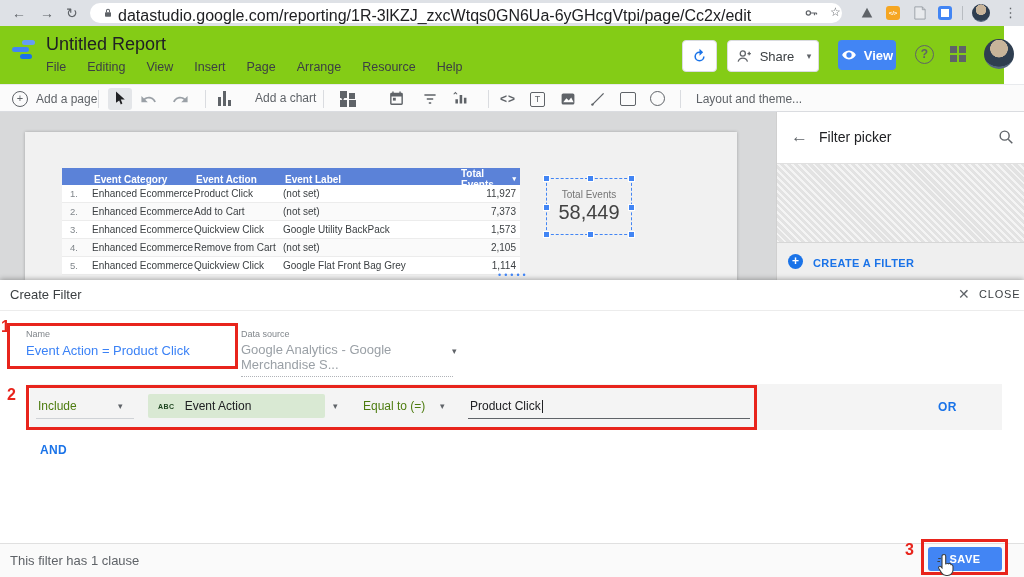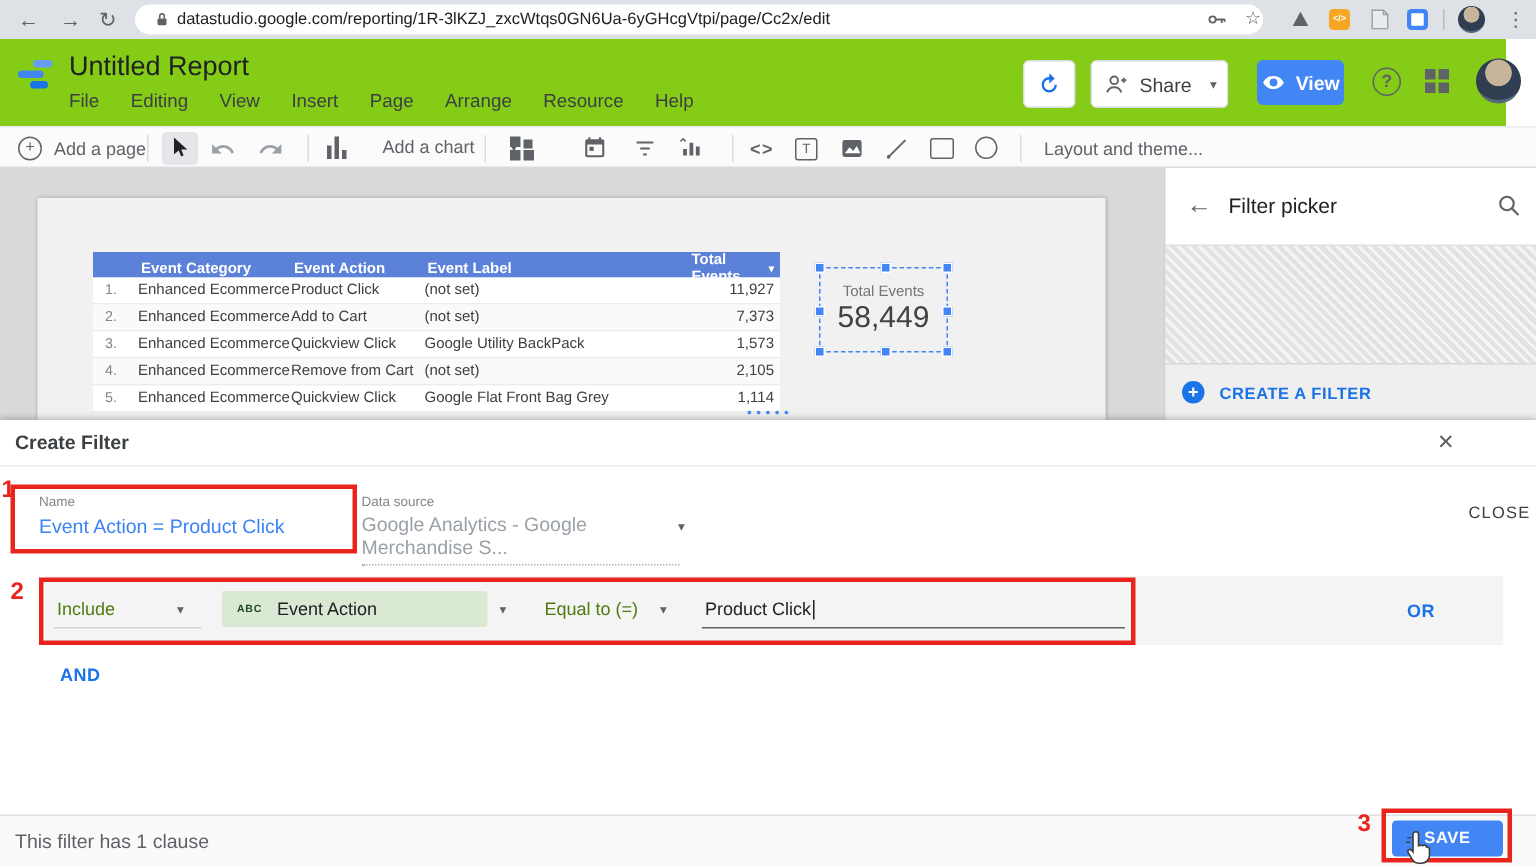--- a/index.html
+++ b/index.html
@@ -85,21 +85,21 @@
 
   <div class="abs browser">
     <span class="abs nav-glyph" style="left:12px;">←</span>
     <span class="abs nav-glyph" style="left:40px;">→</span>
     <span class="abs nav-glyph" style="left:66px;">↻</span>
     <div class="abs urlpill">
       <svg class="abs" style="left:12px;top:4px;" width="12" height="12" viewBox="0 0 16 16">
           <rect x="4" y="7" width="8" height="6" rx="1" fill="#5f6368"></rect>
           <path d="M6 7V5a2 2 0 0 1 4 0v2" fill="none" stroke="#5f6368" stroke-width="1.4"></path>
         </svg>
-      <span class="abs" style="left:28px;top:4px;font-size:11px;color:#202124;">datastudio.google.com/reporting/1R-3lKZJ_zxcWtqs0GN6Ua-6yGHcgVtpi/page/Cc2x/edit</span>
+      <span class="abs" style="left:28px;top:4px;font-size:16px;color:#202124;">datastudio.google.com/reporting/1R-3lKZJ_zxcWtqs0GN6Ua-6yGHcgVtpi/page/Cc2x/edit</span>
       <svg class="abs" style="left:714px;top:3px;" width="14" height="14" viewBox="0 0 16 16">
           <circle cx="5" cy="8" r="2.4" fill="none" stroke="#5f6368" stroke-width="1.4"></circle>
           <path d="M7.5 8h7M12 8v2.6M14.3 8v1.8" stroke="#5f6368" stroke-width="1.4" fill="none"></path>
         </svg>
       <span class="abs" style="left:740px;top:2px;font-size:12px;color:#5f6368;">☆</span>
     </div>
     <svg class="abs" style="left:860px;top:6px;" width="14" height="14" viewBox="0 0 16 16">
         <path d="M8 2l6 11H2z" fill="#5f6368"></path>
       </svg>
     <div class="abs ext-badge" style="left:886px;top:6px;background:#f5a623;color:#fff;">
@@ -302,23 +302,23 @@
         </svg>
     </div>
     <div class="abs stripes"></div>
     <div class="abs create-row">
       <div class="abs blue-circle" style="left:11px;top:11px;"><span>+</span></div>
       <span class="abs" style="left:36px;top:14px;font-size:11px;font-weight:bold;color:#1a73e8;letter-spacing:.4px;">CREATE A FILTER</span>
     </div>
   </div>
 
   <div class="abs dialog">
-    <span class="abs dlg-title" style="left:10px;top:7px;font-weight:bold;">Create Filter</span>
+    <span class="abs dlg-title" style="left:10px;top:7px;">Create Filter</span>
     <span class="abs" style="left:958px;top:6px;font-size:14px;color:#5f6368;">✕</span>
-    <span class="abs" style="left:979px;top:8px;font-size:11px;color:#3c4043;letter-spacing:.8px;margin-top:48px;">CLOSE</span>
+    <span class="abs" style="left:979px;top:8px;font-size:11px;color:#3c4043;letter-spacing:.8px;">CLOSE</span>
     <div class="abs" style="left:0;top:30px;width:1024px;height:1px;background:#ececec;"></div>
 
     <span class="abs small-label" style="left:26px;top:49px;">Name</span>
     <span class="abs field-value" style="left:26px;top:63px;">Event Action = Product Click</span>
 
     <span class="abs small-label" style="left:241px;top:49px;">Data source</span>
     <span class="abs ds-value" style="left:241px;top:62px;">Google Analytics - Google Merchandise S...</span>
     <span class="abs caret" style="left:452px;top:66px;">▾</span>
 
     <div class="abs clause-row">

